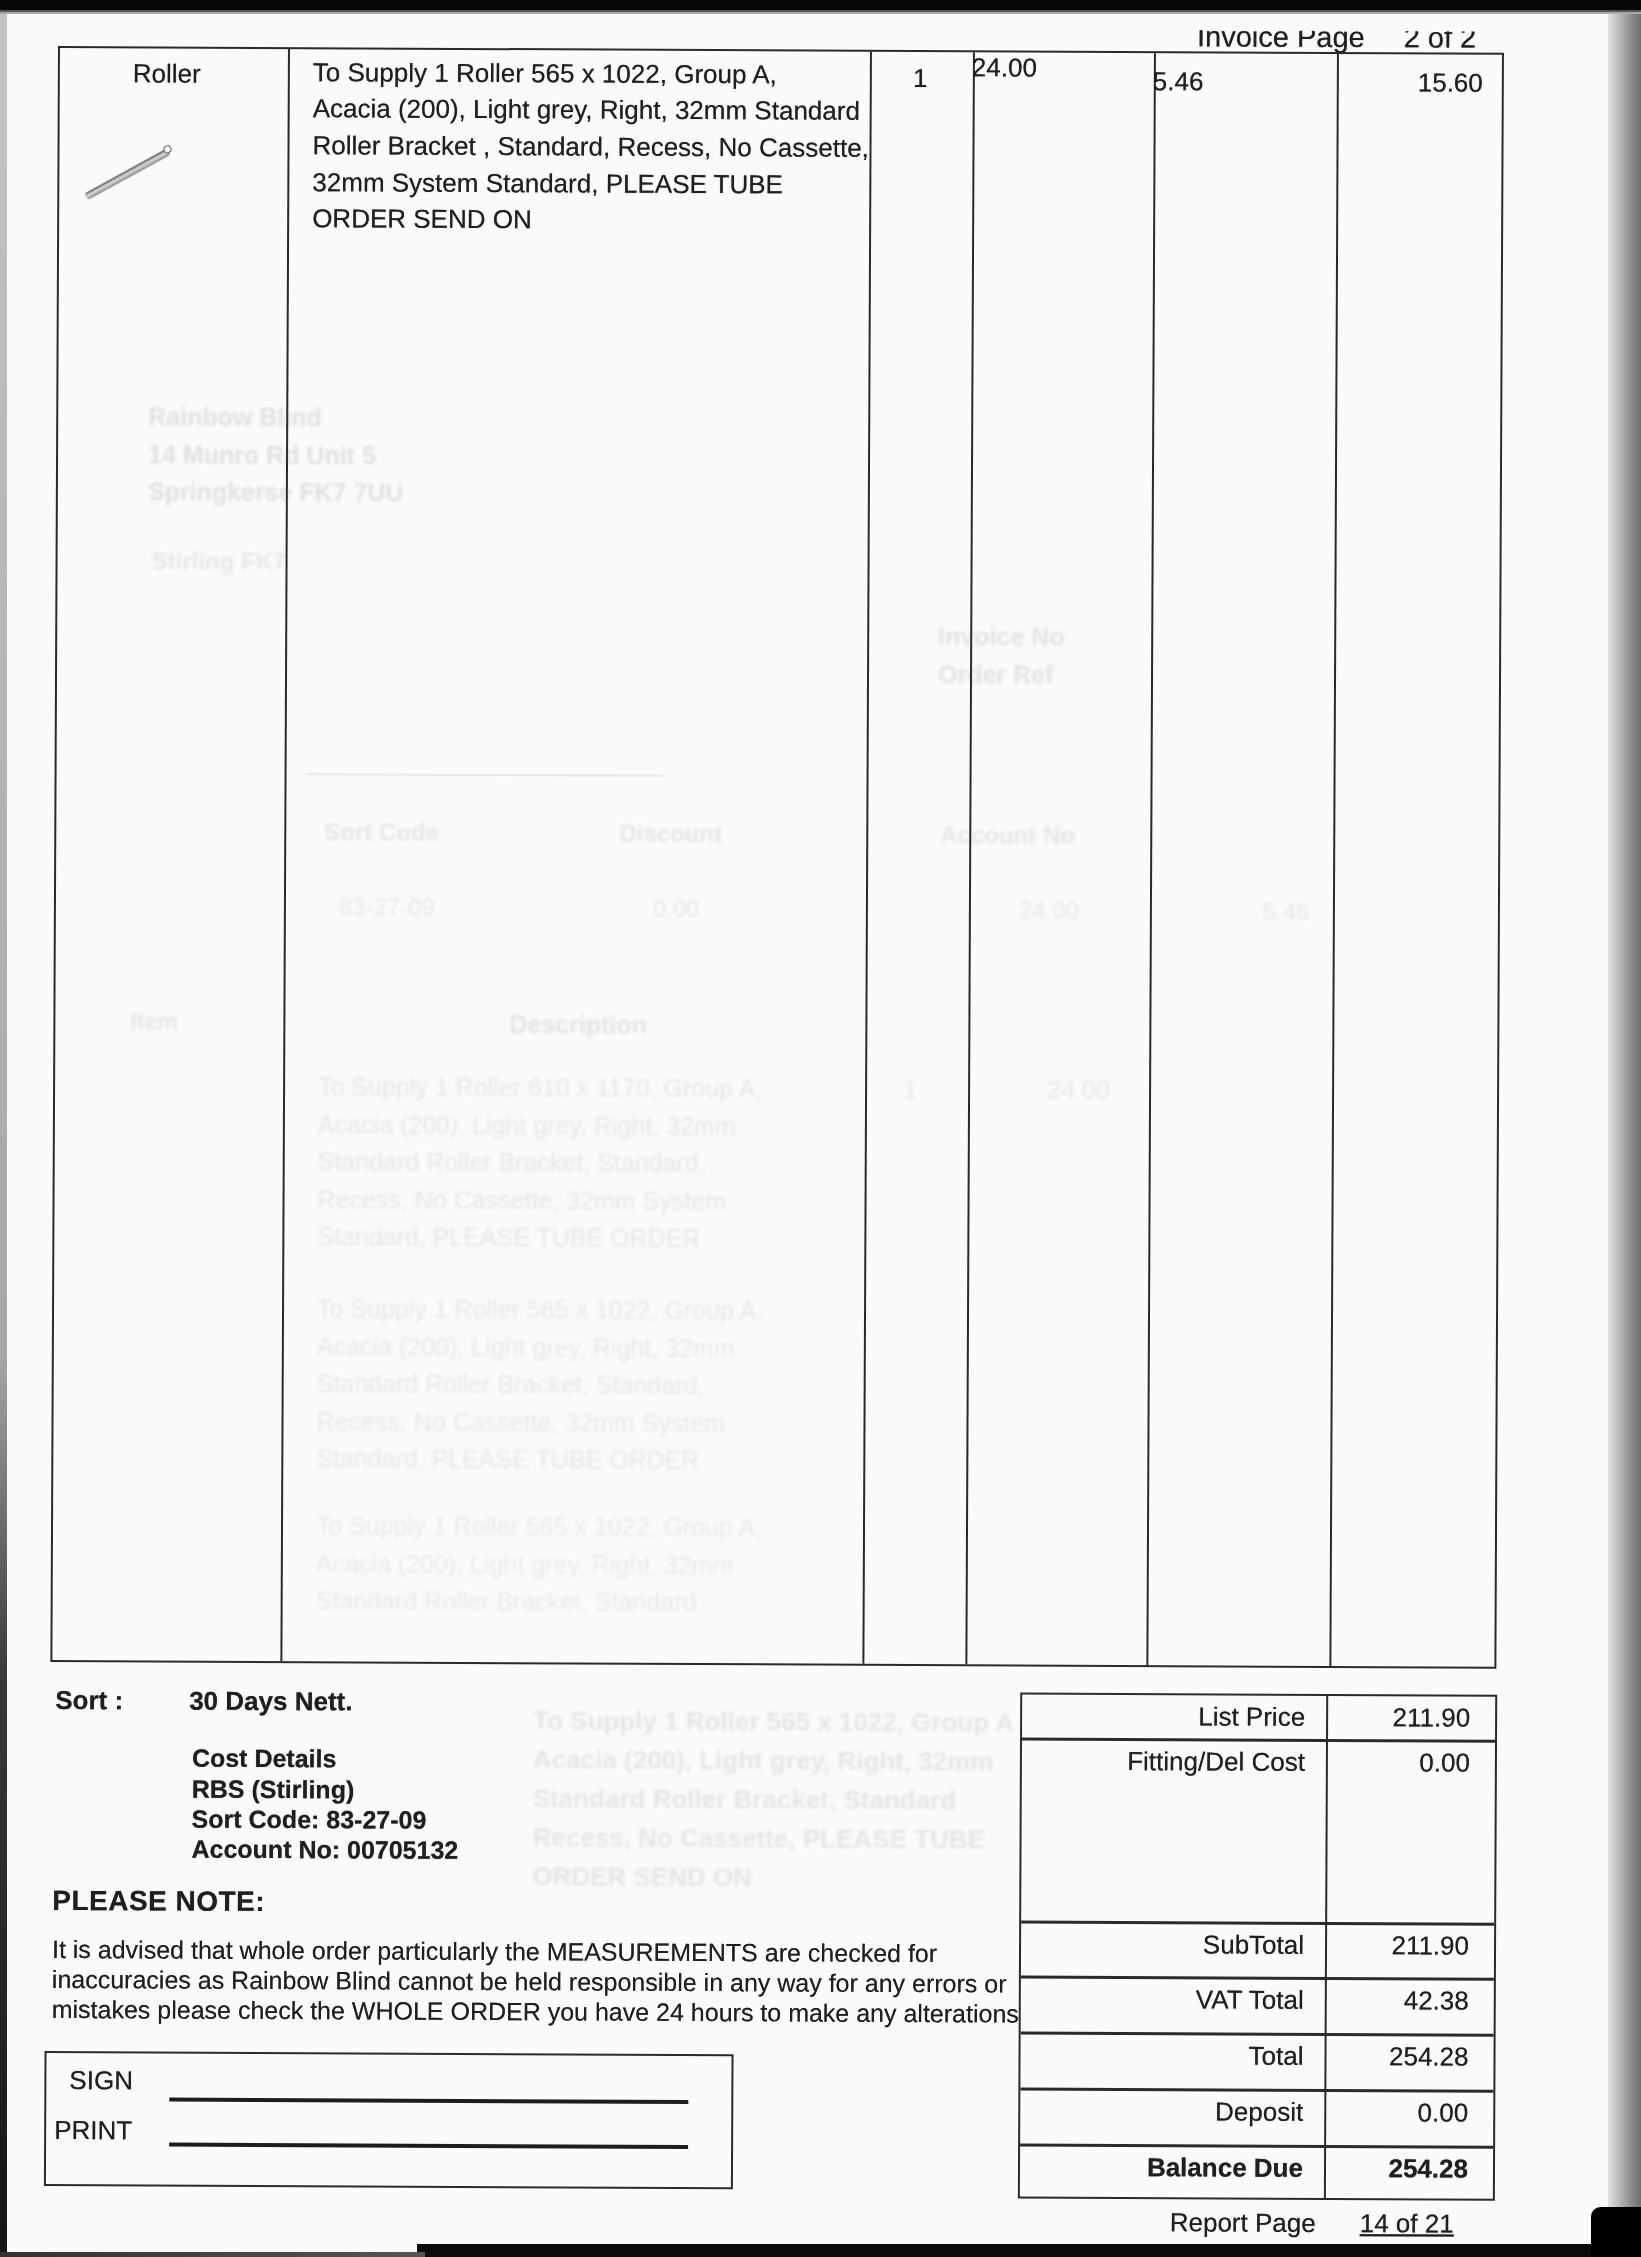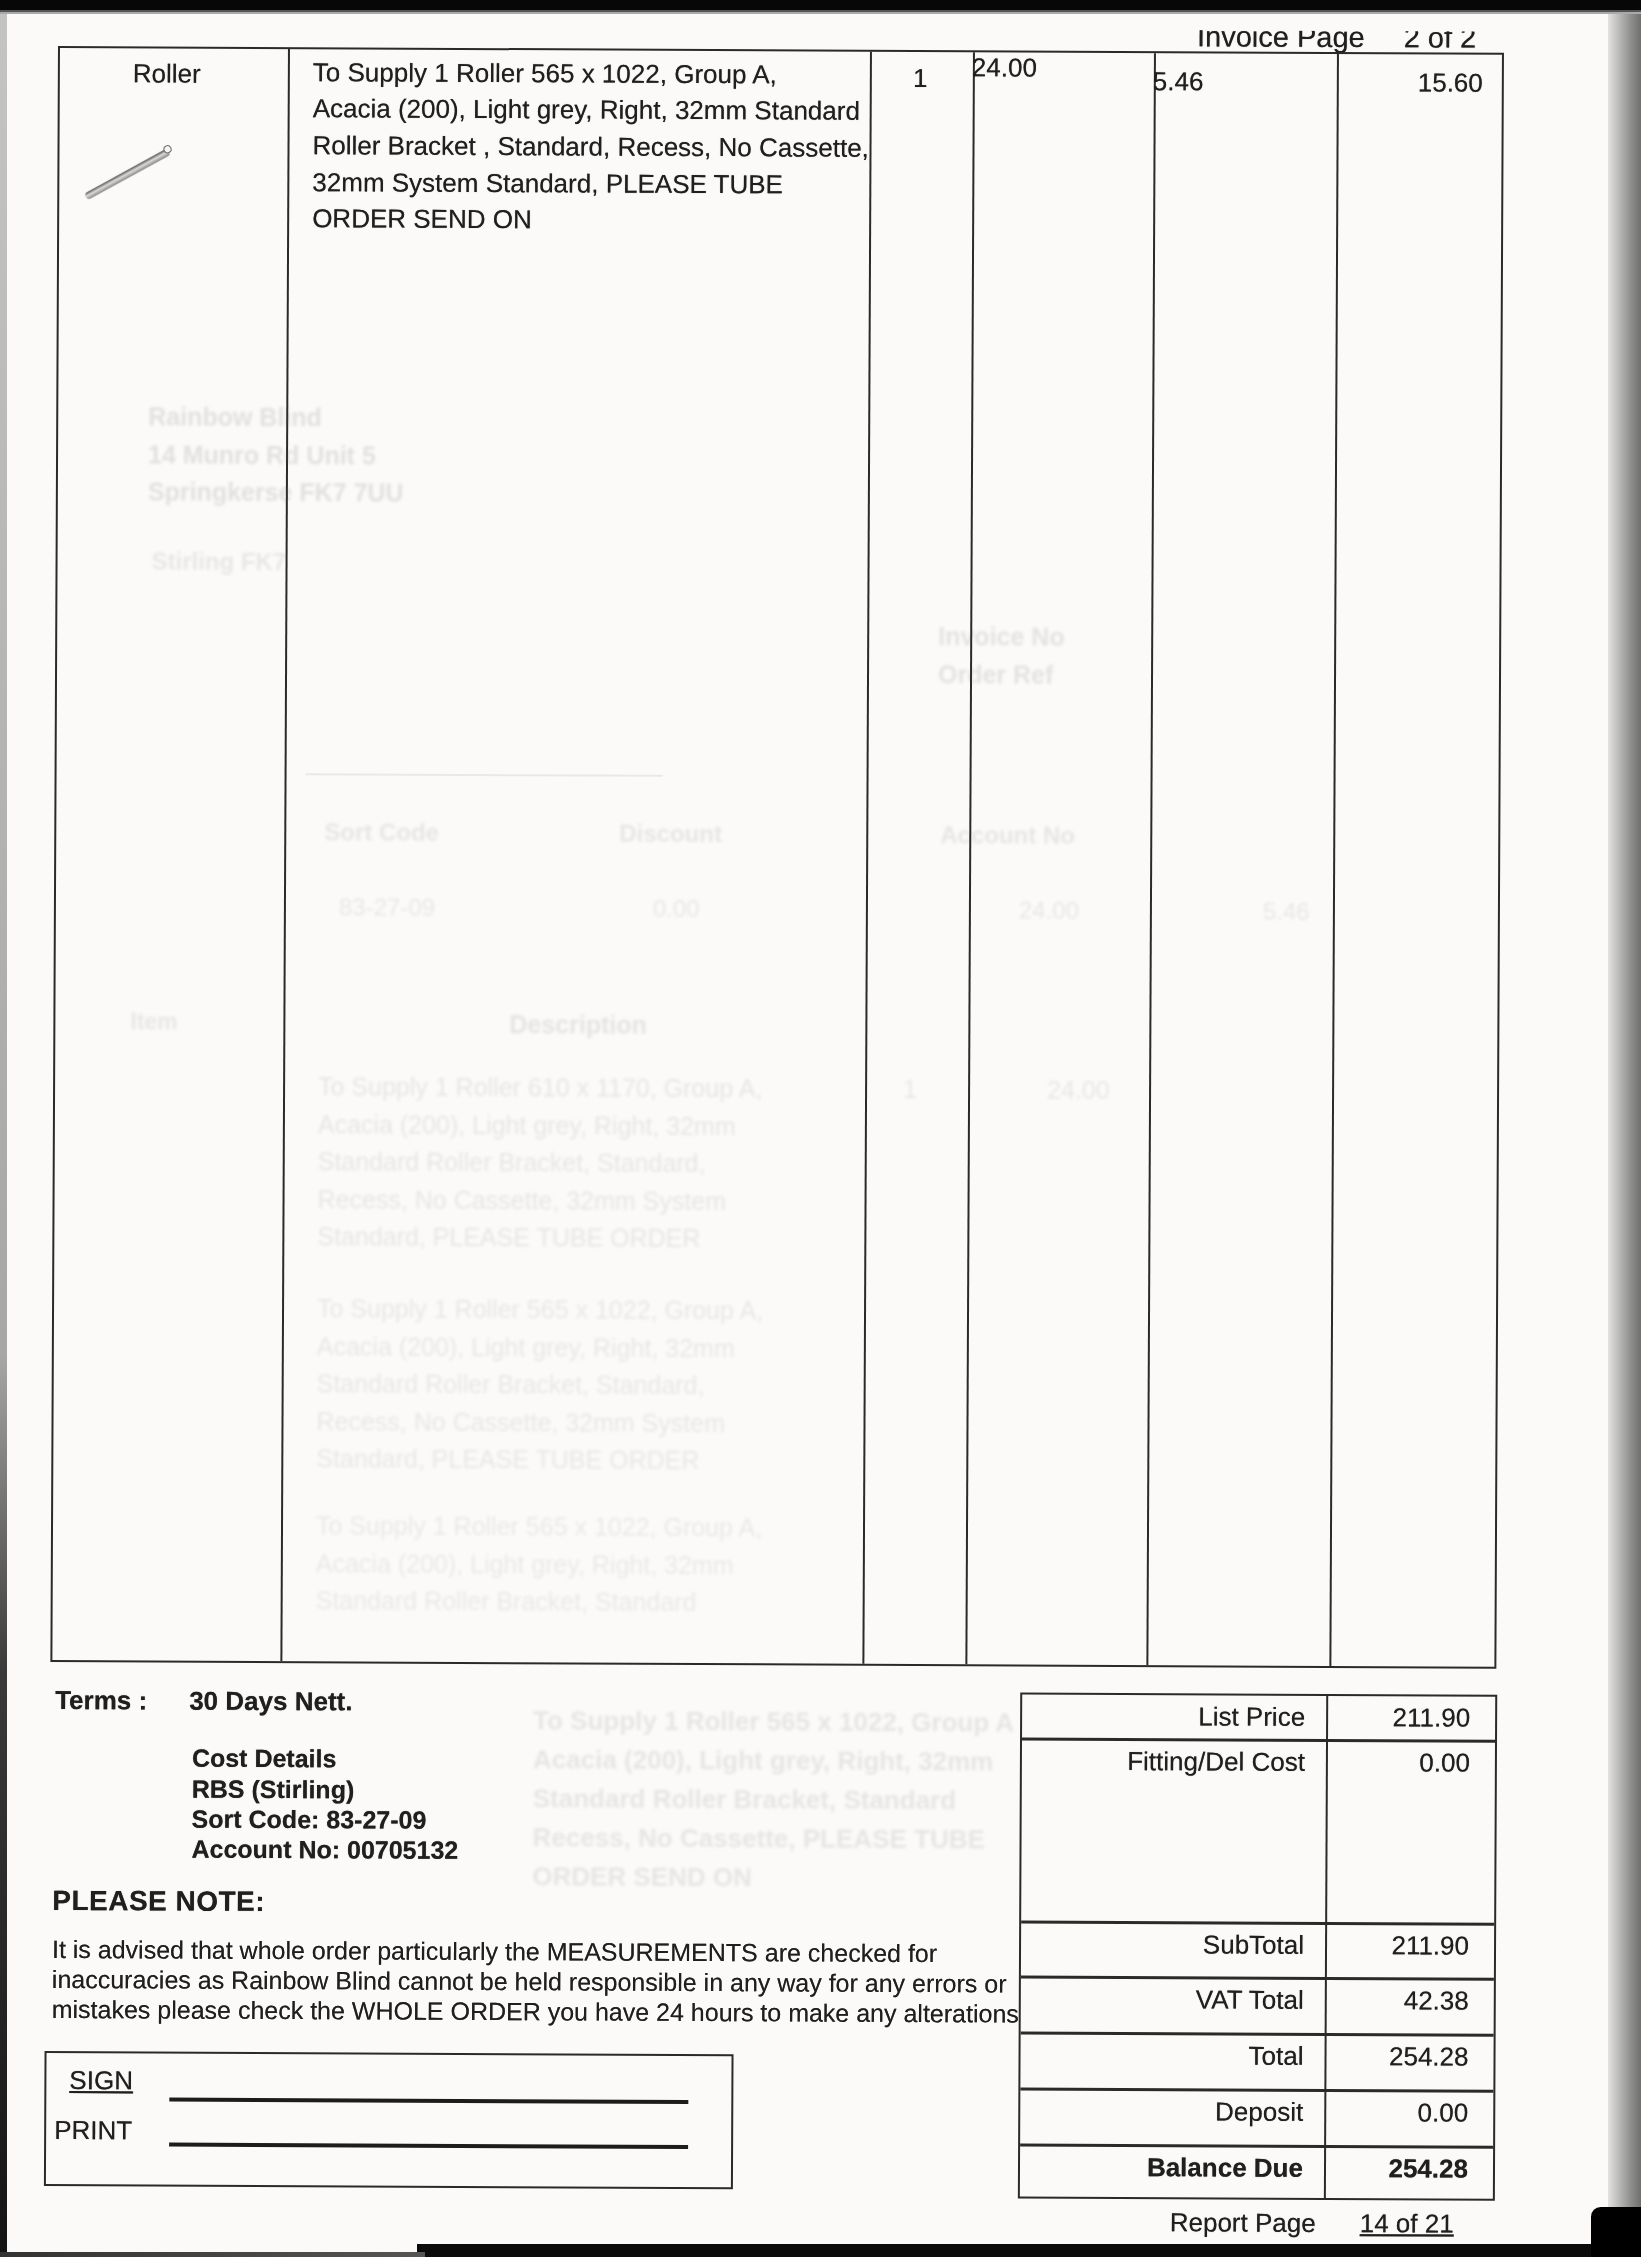--- a/index.html
+++ b/index.html
@@ -53,21 +53,21 @@
   #terms-value{left:197px;top:1685px;font-size:26px;}
   .bank-line{position:absolute;left:200px;font-size:25px;font-weight:bold;white-space:nowrap;
      text-shadow:0 0 0.7px rgba(25,25,25,.75);}
   #please-note{left:61px;top:1885px;font-size:28px;letter-spacing:0.5px;}
   .note-line{position:absolute;left:61px;font-size:25px;white-space:nowrap;
      text-shadow:0 0 0.6px rgba(25,25,25,.7);}
 
   
   #sign-box{position:absolute;left:54px;top:2051px;width:689px;height:135px;
      border:2.9px solid var(--line,#2a2a2a);box-sizing:border-box;}
-  #sign-label{left:23px;top:11.6px;font-size:26px;text-decoration:underline;}
+  #sign-label{left:23px;top:11.6px;font-size:26px;}
   #print-label{left:8px;top:62px;font-size:26px;}
   .sig-line{position:absolute;left:123px;width:519px;height:3.9px;background:#1c1c1c;}
 
   
   #report-page-label{left:1180px;top:2202px;font-size:26px;}
   #report-page-value{left:1370px;top:2202px;font-size:26px;text-decoration:underline;}
 
   
   .ghost{position:absolute;color:rgba(90,90,90,1);filter:blur(1.4px);
      font-family:"Liberation Sans",sans-serif;white-space:nowrap;line-height:1.5;}
@@ -117,21 +117,21 @@
       <div class="desc-line" style="top:154px">ORDER  SEND ON</div>
 
       <div class="t" id="qty-cell">1</div>
       <div class="t" id="price-cell">24.00</div>
       <div class="t" id="vat-cell">5.46</div>
       <div class="t" id="amount-cell">15.60</div>
     </div>
 
     <div id="ghost-rule"></div>
 
-    <div class="t b" id="terms-label">Terms :</div>
+    <div class="t b" id="terms-label">Sort :</div>
     <div class="t b" id="terms-value">30 Days Nett.</div>
 
     <div class="bank-line" style="top:1743px">Cost Details</div>
     <div class="bank-line" style="top:1774px">RBS (Stirling)</div>
     <div class="bank-line" style="top:1804px">Sort Code: 83-27-09</div>
     <div class="bank-line" style="top:1834px">Account No: 00705132</div>
 
     <div class="t b" id="please-note">PLEASE NOTE:</div>
     <div class="note-line" style="top:1935px">It is advised that whole order particularly the MEASUREMENTS are checked for</div>
     <div class="note-line" style="top:1965px">inaccuracies as Rainbow Blind cannot be held responsible in any way for any errors or</div>

